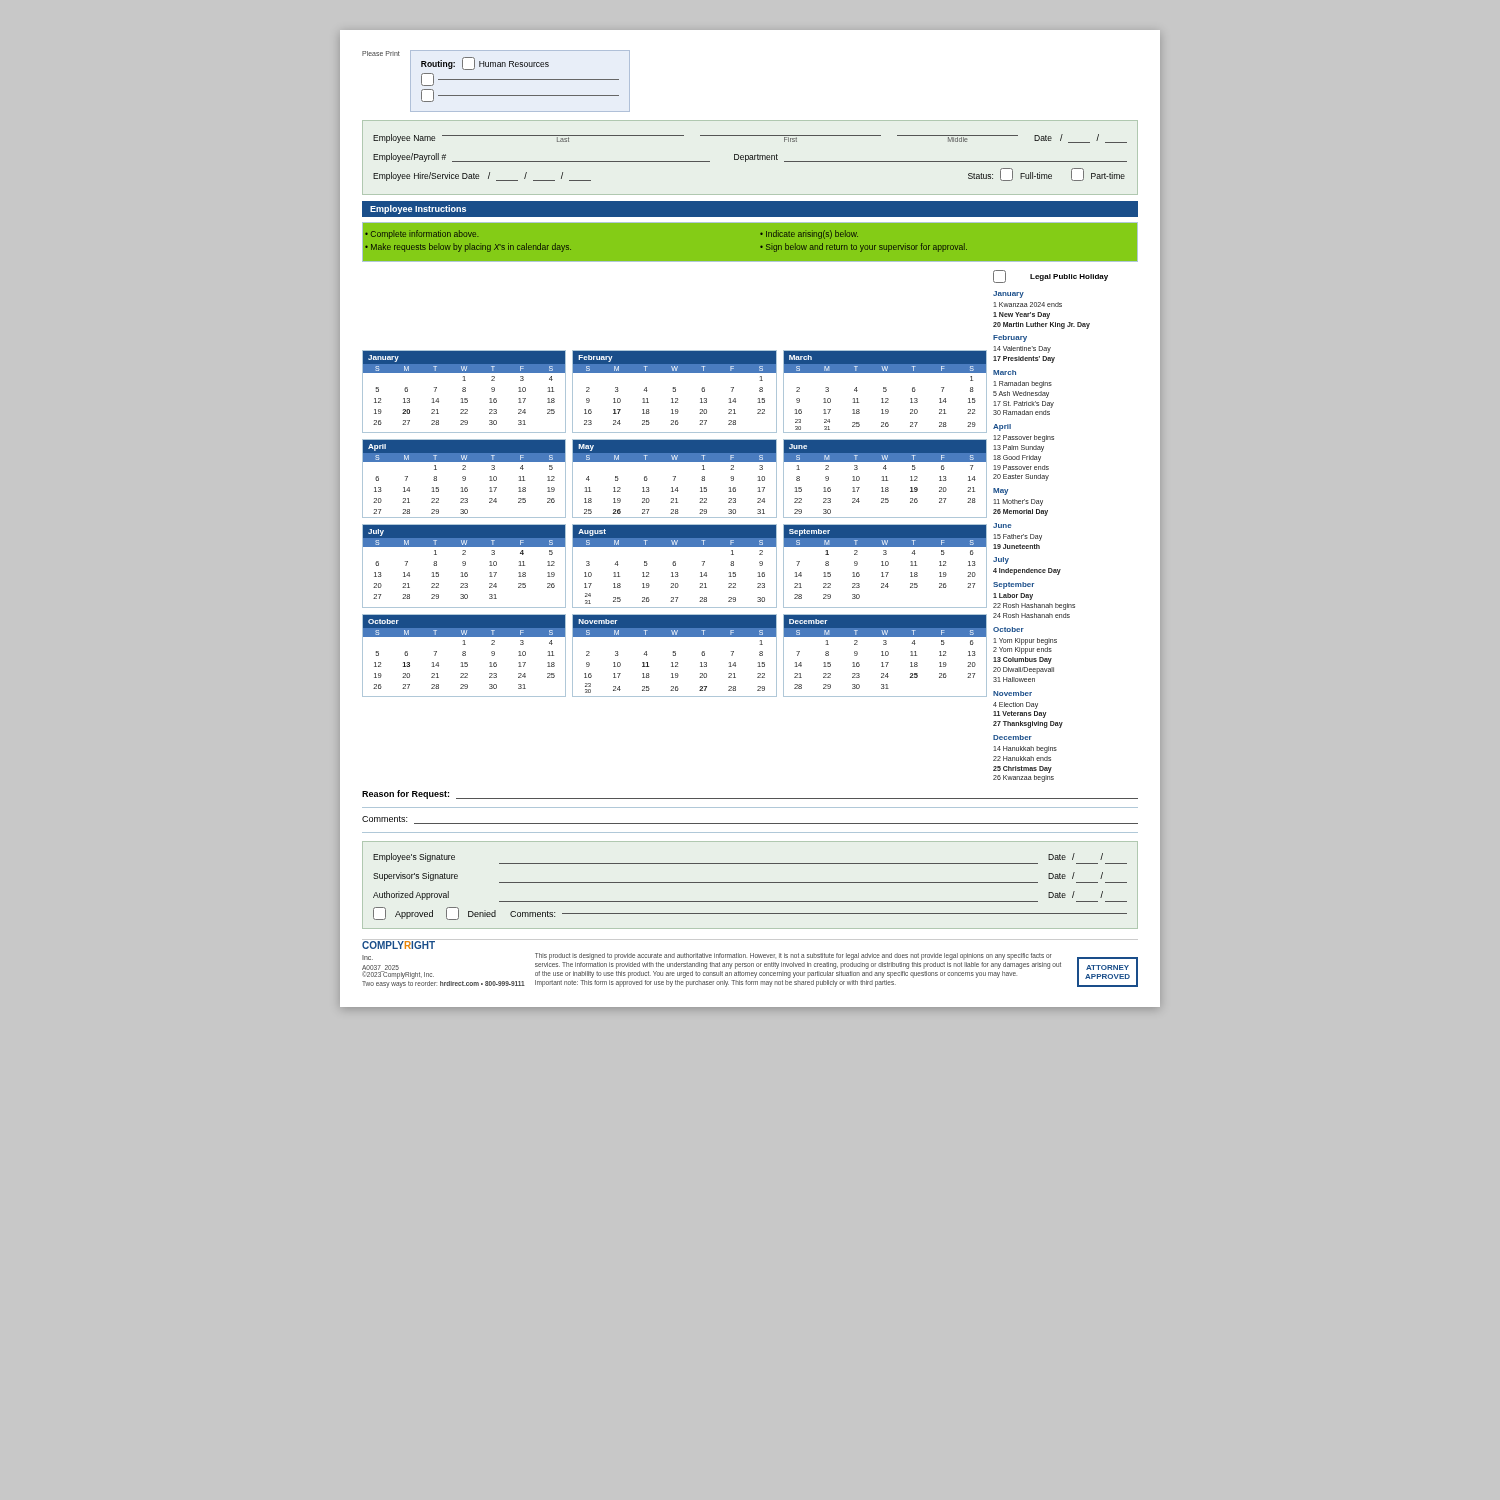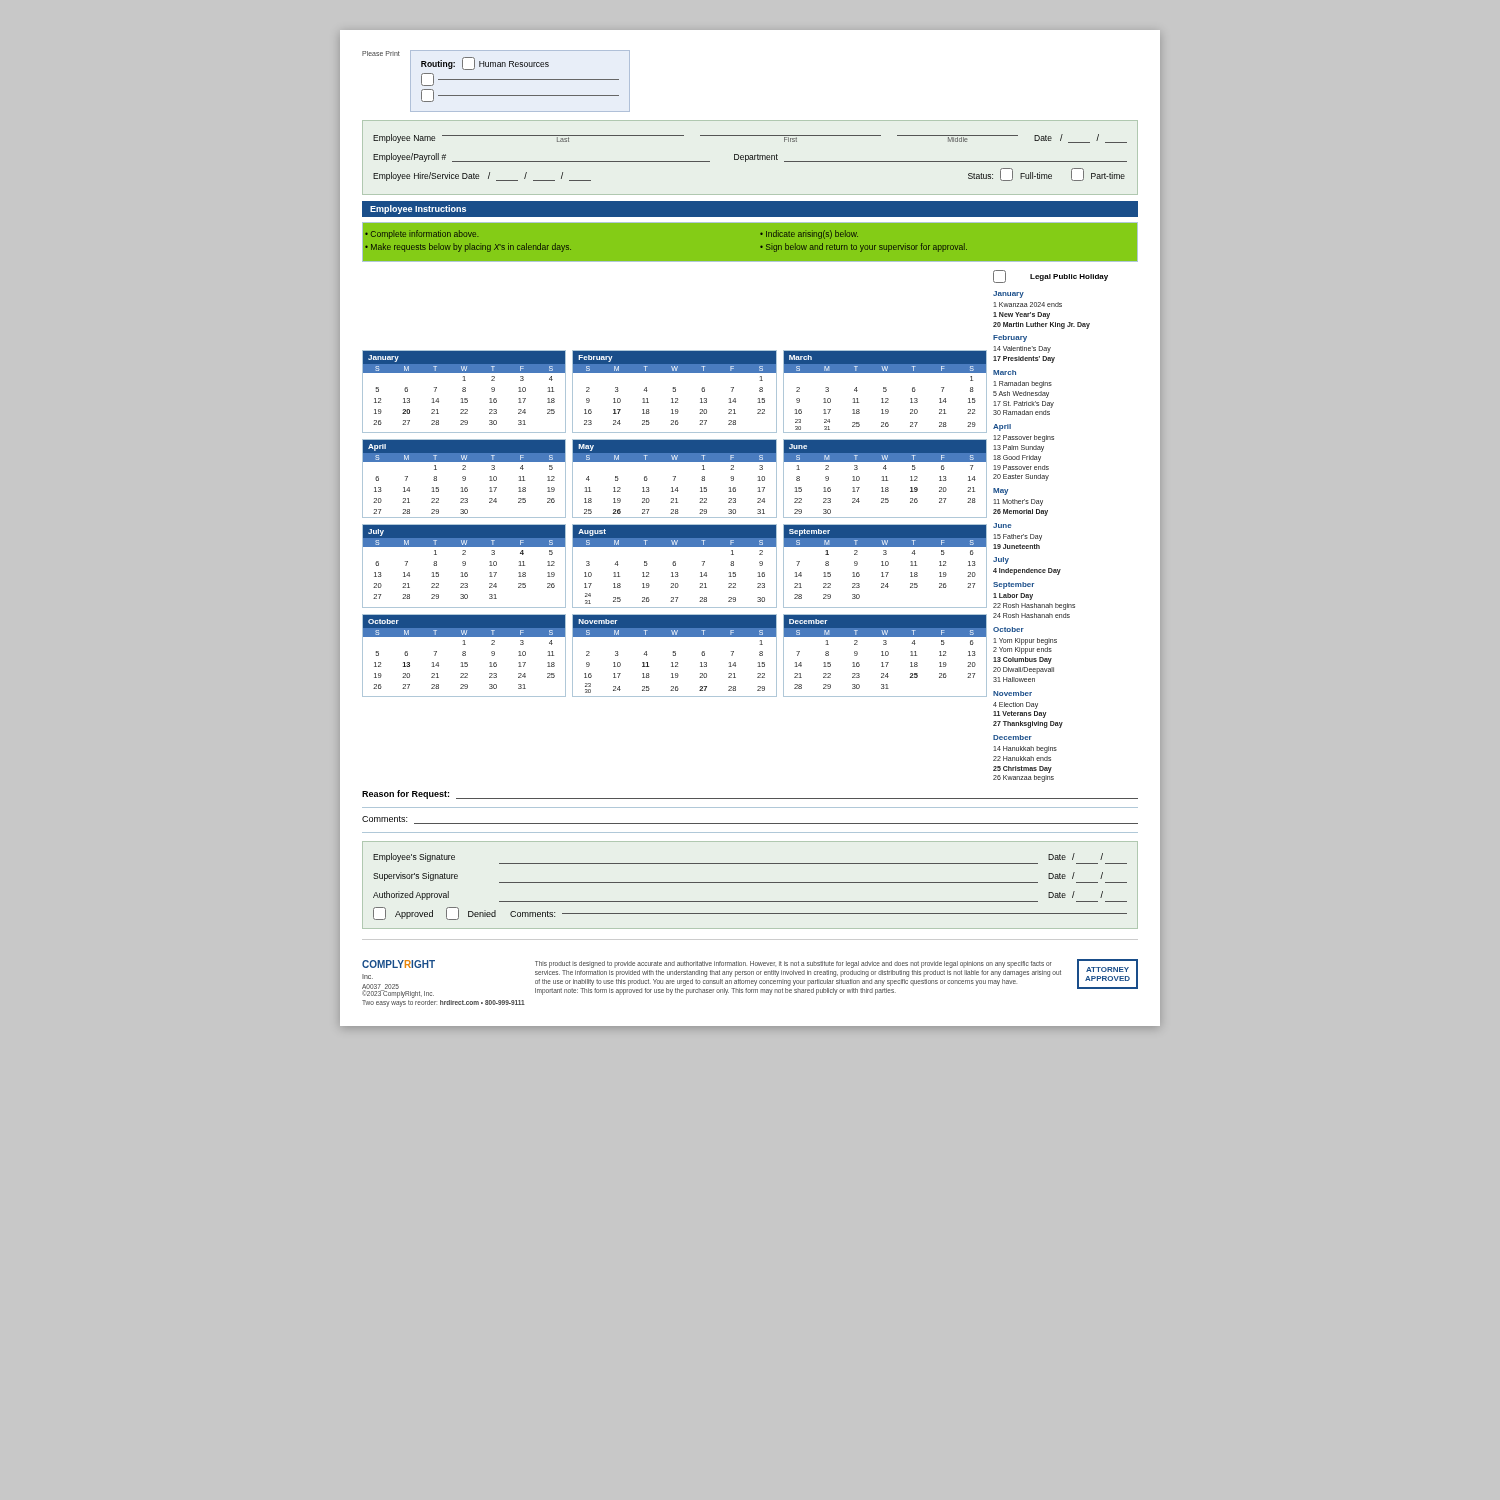--- a/index.html
+++ b/index.html
@@ -240,25 +240,25 @@
     .approved-row {
       display: flex;
       align-items: center;
       gap: 6px;
       margin-top: 4px;
     }
     .approved-row input { margin-right: 3px; }
     
     .footer {
       display: flex;
-      align-items: flex-start;
+      align-items: flex-end;
       gap: 10px;
       margin-top: 10px;
       border-top: 1px solid #ccc;
-      padding-top: 19px;
+      padding-top: 0;
     }
     .footer-logo {
       font-size: 10px;
       font-weight: bold;
       color: #1a4e8a;
       min-width: 80px;
     }
     .footer-logo span { color: #e8850a; }
     .footer-text {
       font-size: 6.5px;

